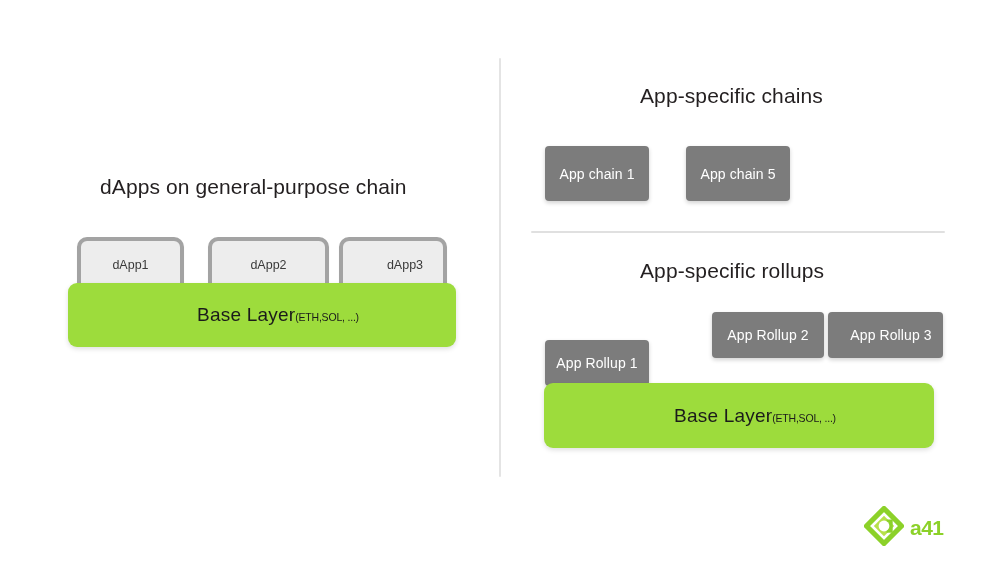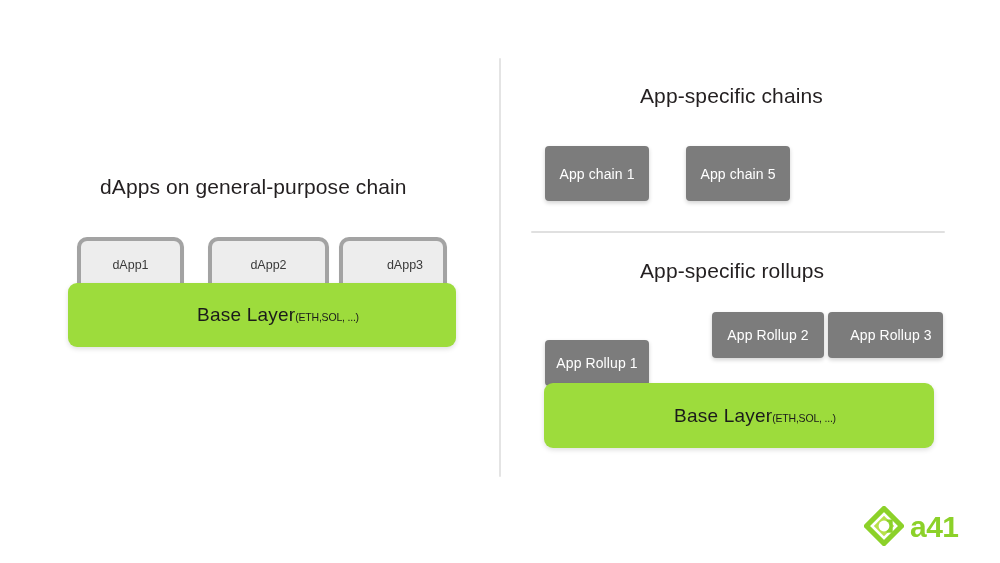--- a/index.html
+++ b/index.html
@@ -129,21 +129,21 @@
   .logo {
     position: absolute;
     left: 864px;
     top: 506px;
     display: flex;
     align-items: center;
     gap: 6px;
   }
   .logo-mark { display: block; }
   .logo-word {
-    font-size: 30px;
+    font-size: 21px;
     font-weight: 700;
     color: #8cd129;
     letter-spacing: -0.5px;
     line-height: 1;
     position: relative;
     top: 1px;
   }
 </style>
 </head>
 <body>

